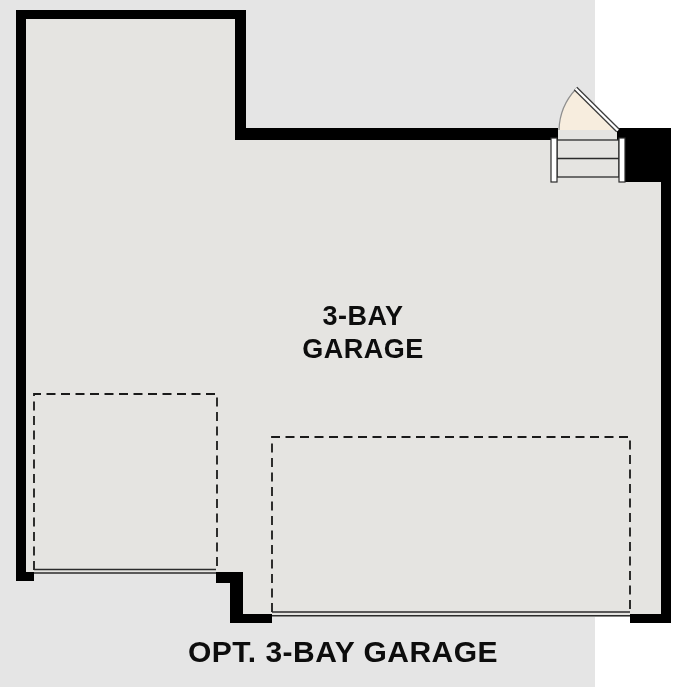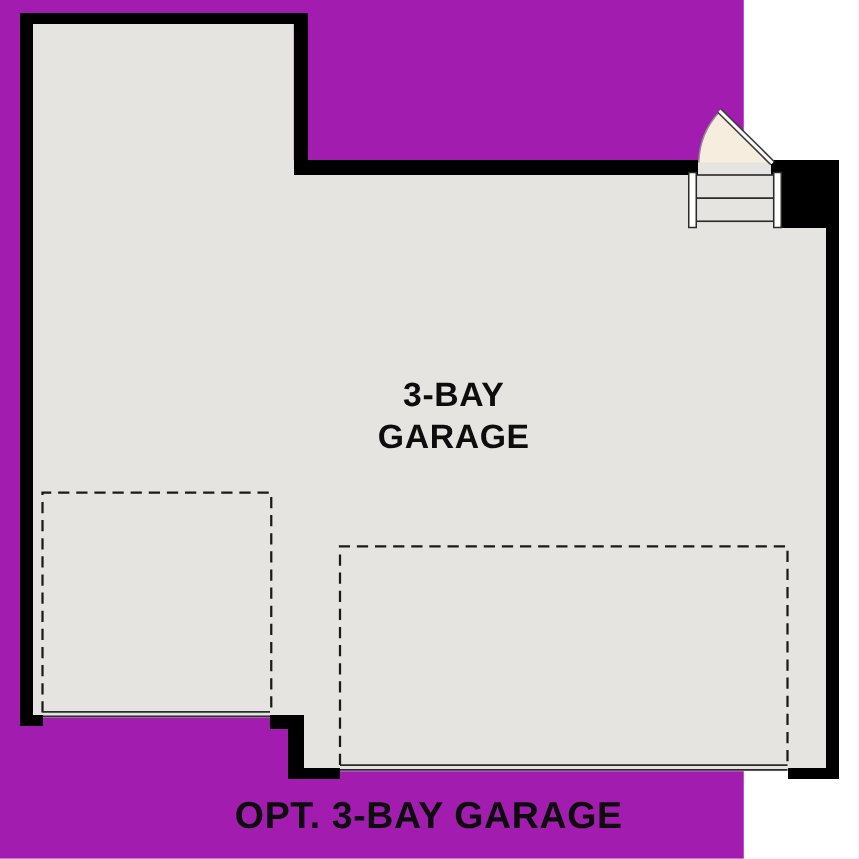--- a/index.html
+++ b/index.html
@@ -7,21 +7,21 @@
     padding: 0;
     width: 687px;
     height: 687px;
     background: #ffffff;
     overflow: hidden;
   }
   .plan-wrap {
     width: 595px;
     height: 687px;
     position: relative;
-    background: #a21caf;
+    background: #e5e5e5;
     text-align: right;
   }
   svg { display: block; }
   .wallshape { shape-rendering: crispEdges; }
   .dashline {
     fill: none;
     stroke-width: 1.8;
     stroke-dasharray: 9 5.5;
   }
   .doorline {

